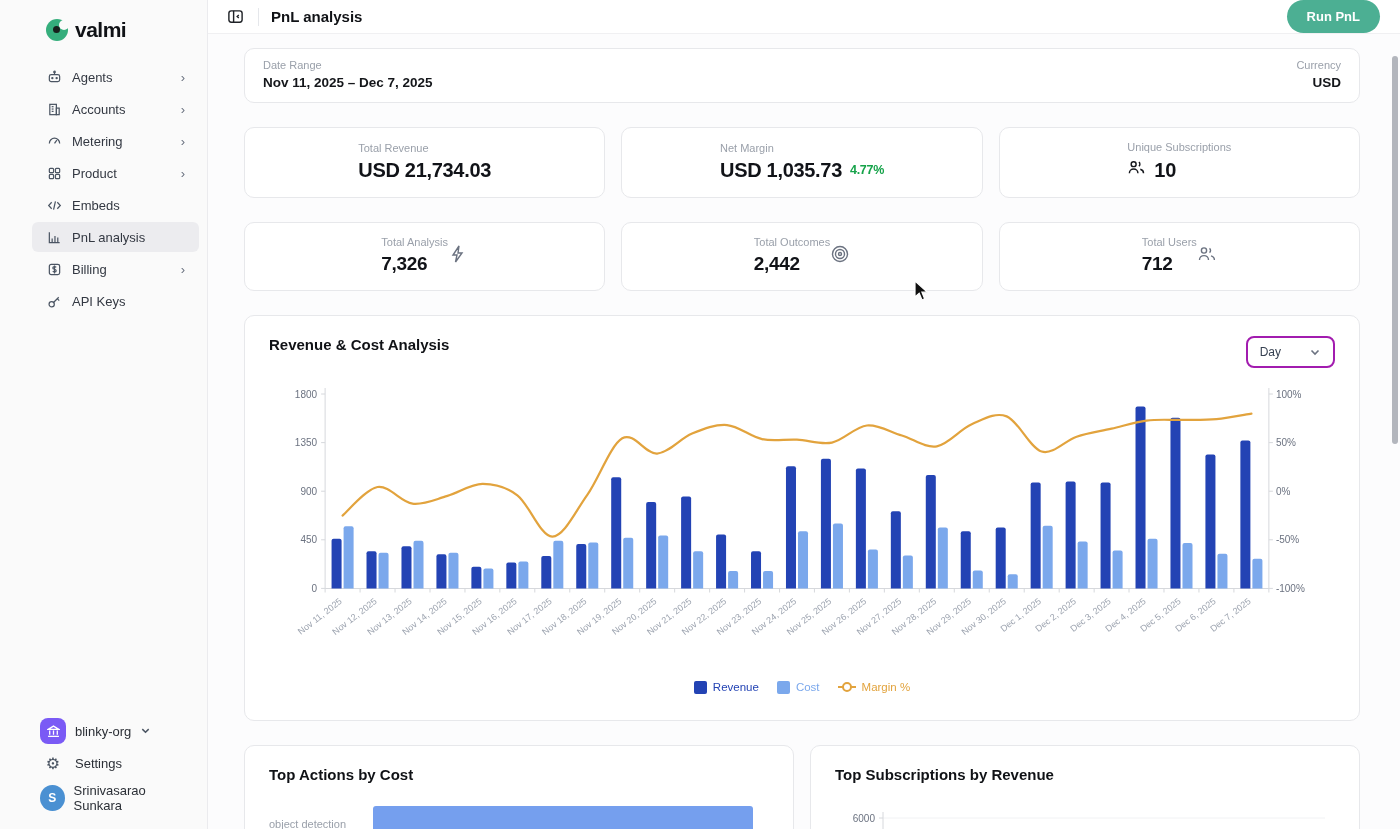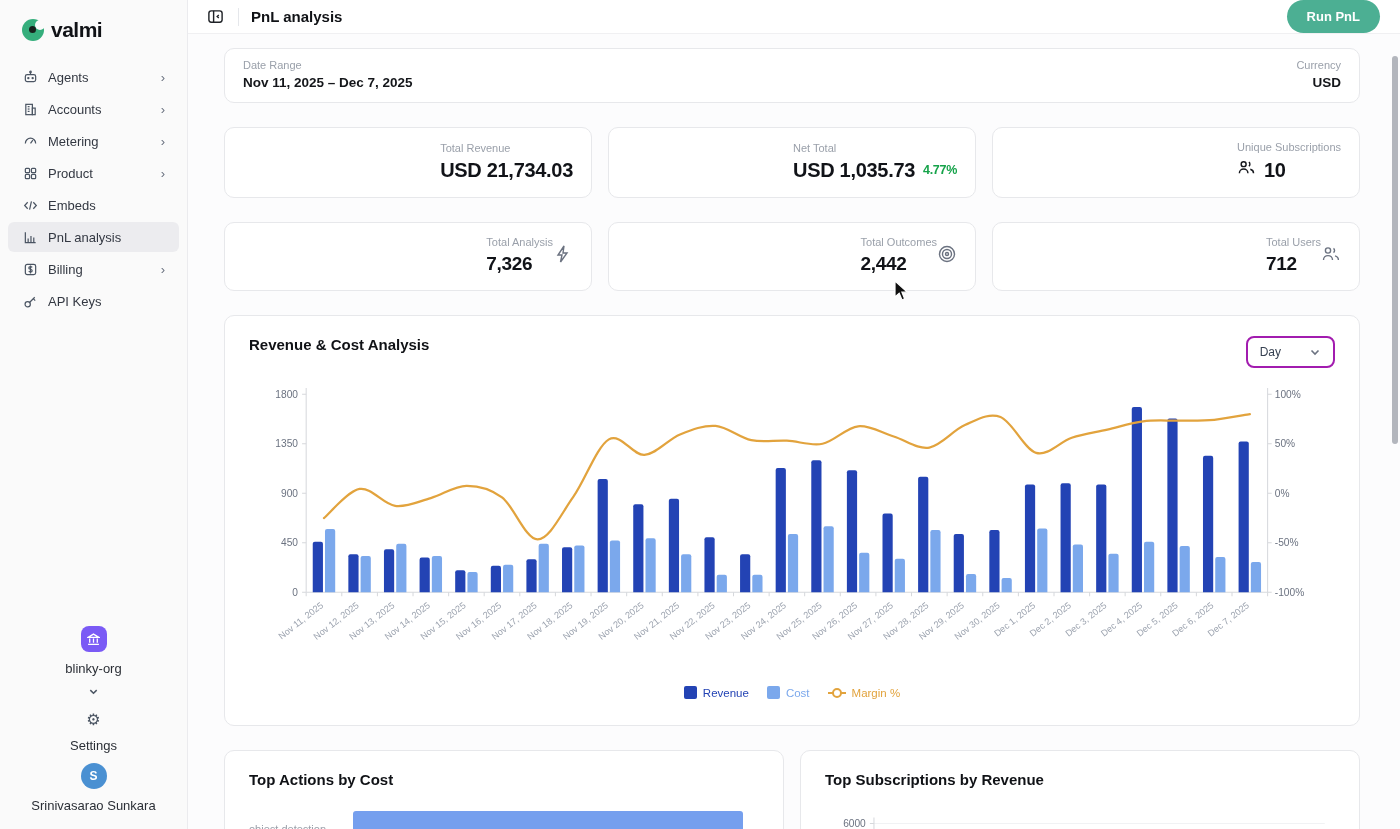--- a/index.html
+++ b/index.html
@@ -1,34 +1,34 @@
 <!DOCTYPE html>
 <html><head>
 <meta charset="utf-8">
 <style>
   * { margin:0; padding:0; box-sizing:border-box; }
   html,body { width:1400px; height:829px; overflow:hidden; font-family:"Liberation Sans", sans-serif; background:#fcfcfd; color:#14161a; }
   .app { display:flex; width:1400px; height:829px; }
 
   
-  .sidebar { width:188px; background:#fafafa; border-right:1px solid #ebebee; display:flex; flex-direction:column; flex-shrink:0; }
+  .sidebar { width:208px; background:#fafafa; border-right:1px solid #ebebee; display:flex; flex-direction:column; flex-shrink:0;padding-left:24px; }
   .logo-row { display:flex; align-items:center; gap:7px; padding:18px 22px 20px 22px; }
   .logo-mark { width:22px; height:22px; border-radius:50%; background:#35ae7c; position:relative; }
   .logo-mark::before { content:""; position:absolute; width:10px; height:10px; border-radius:50%; background:#fafafa; right:-1px; top:1px; }
   .logo-mark::after { content:""; position:absolute; width:7px; height:7px; border-radius:50%; background:#17201c; left:7px; top:7px; }
   .logo-text { font-size:21px; font-weight:700; letter-spacing:-0.5px; color:#101216; }
   .nav { display:flex; flex-direction:column; padding:0 8px; gap:2px; }
   .nav-item { display:flex; align-items:center; gap:10px; padding:7px 14px; border-radius:6px; font-size:13px; color:#333842; cursor:pointer; }
   .nav-item.active { background:#ececef; font-weight:400; }
   .nav-icon { width:16px; height:16px; display:inline-flex; align-items:center; justify-content:center; color:#4b5563; flex-shrink:0; }
   .nav-icon svg { width:15px; height:15px; stroke:#4b5563; fill:none; stroke-width:1.3; }
   .nav-label { flex:1; }
   .nav-chevron { color:#6b7280; font-size:13px; }
   .sidebar-footer { margin-top:auto; padding:10px 16px 16px 16px; display:flex; flex-direction:column; gap:10px; }
-  .org-row, .settings-row, .user-row { display:flex; align-items:center; gap:9px; font-size:13px; color:#2b2f36; cursor:pointer;flex-direction:column; }
+  .org-row, .settings-row, .user-row { display:flex; align-items:center; gap:9px; font-size:13px; color:#2b2f36; cursor:pointer; }
   .org-avatar { width:26px; height:26px; border-radius:8px; background:#7a5af5; display:flex; align-items:center; justify-content:center; }
   .org-avatar svg { width:13px; height:13px; stroke:#fff; fill:none; stroke-width:1.2; }
   .gear { font-size:16px; color:#4b5563; width:26px; text-align:center; }
   .user-avatar { width:26px; height:26px; border-radius:50%; background:#4a90d2; color:#fff; font-size:12px; font-weight:700; display:flex; align-items:center; justify-content:center; }
   .chev-down svg { width:11px; height:11px; stroke:#4b5563; fill:none; stroke-width:1.6; }
 
   
   .main { flex:1; display:flex; flex-direction:column; position:relative; }
   .topbar { height:47px; background:#fff; border-bottom:1px solid #f0f0f2; display:flex; align-items:center; padding:0 20px 0 16px; gap:12px; }
   .collapse-btn { width:22px; height:22px; display:flex; align-items:center; justify-content:center; cursor:pointer; }
@@ -39,21 +39,21 @@
 
   .content { padding:14px 40px 0 36px; display:flex; flex-direction:column; }
 
   .card { background:#fff; border:1px solid #e7e8eb; border-radius:10px; }
   .filter-card { display:flex; align-items:center; justify-content:space-between; padding:10px 18px 12px 18px; }
   .filter-label { font-size:11px; color:#9aa0aa; margin-bottom:4px; }
   .filter-value { font-size:13.5px; font-weight:700; color:#14161a; }
   .filter-right { text-align:right; }
 
   .stats-row { display:flex; gap:16px; margin-top:24px; }
-  .stat-card { flex:1; padding:13px 18px 15px 18px; display:flex; justify-content:flex-end; align-items:center; }
+  .stat-card { flex:1; padding:13px 18px 15px 18px; display:flex; justify-content:center; align-items:center; }
   .stat-main { display:flex; flex-direction:column; gap:5px; }
   .stat-label { font-size:11px; color:#9aa0aa; }
   .stat-value { font-size:20px; font-weight:700; color:#111318; letter-spacing:-0.3px; display:flex; align-items:center; gap:8px; }
   .stat-badge { font-size:12.5px; font-weight:600; color:#16a34a; }
   .stat-side-icon svg { width:20px; height:20px; stroke:#6b7280; fill:none; stroke-width:1.4; }
   .stat-inline-icon svg { width:19px; height:19px; stroke:#16181d; fill:none; stroke-width:1.5; }
   .stats-row2 .stat-value { font-size:19px; }
 
   .chart-card { margin-top:24px; padding:20px 24px 26px 24px; }
   .chart-head { display:flex; justify-content:space-between; align-items:flex-start; }
@@ -236,21 +236,21 @@
 
       <div class="stats-row">
         <div class="card stat-card">
           <div class="stat-main">
             <span class="stat-label">Total Revenue</span>
             <span class="stat-value">USD 21,734.03</span>
           </div>
         </div>
         <div class="card stat-card">
           <div class="stat-main">
-            <span class="stat-label">Net Total</span>
+            <span class="stat-label">Net Margin</span>
             <span class="stat-value">
                 <span>USD 1,035.73</span>
                 <span class="stat-badge">4.77%</span>
               </span>
           </div>
         </div>
         <div class="card stat-card">
           <div class="stat-main">
             <span class="stat-label">Unique Subscriptions</span>
             <span class="stat-value">

